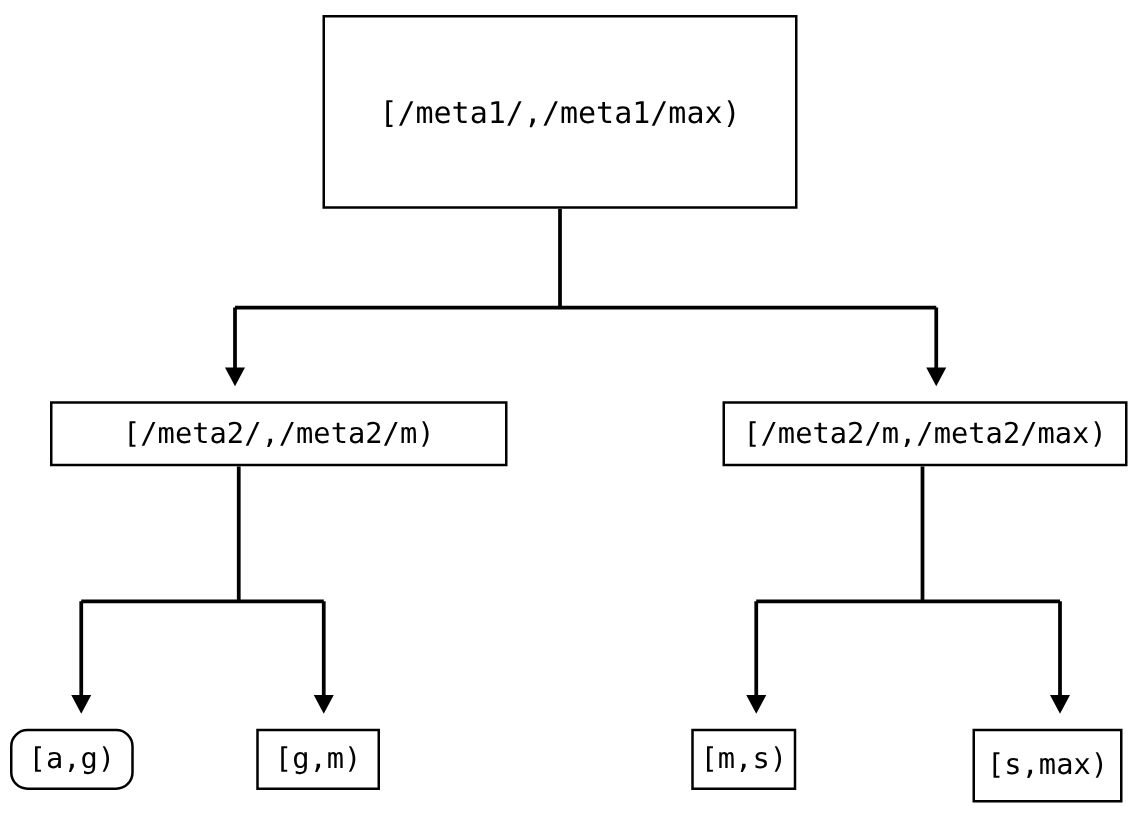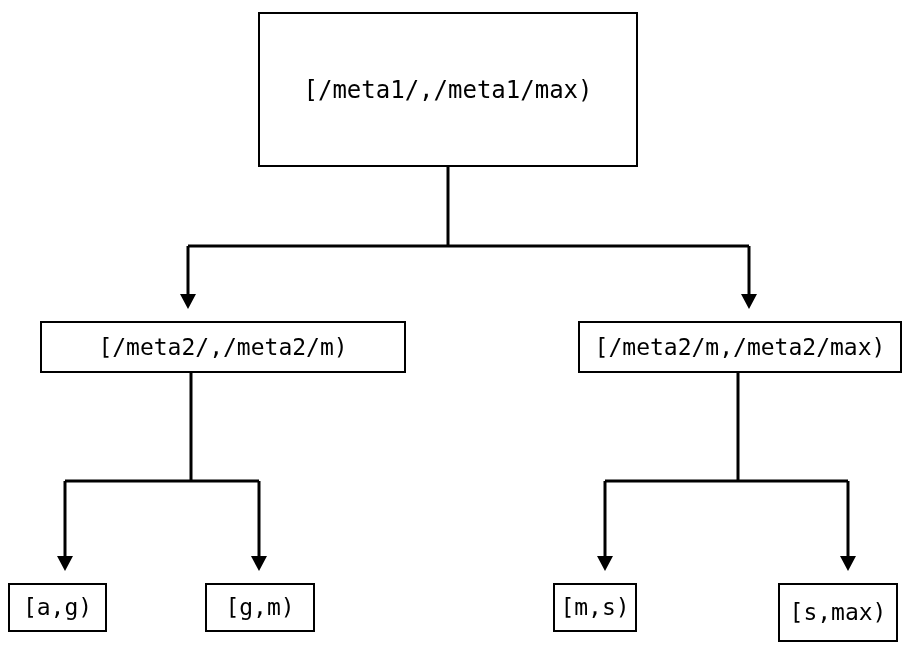--- a/index.html
+++ b/index.html
@@ -88,25 +88,25 @@
   </div>
 
   <div class="node level2" id="n-l2l" style="left: 18px; top: 321px; width: 366px; height: 52px; margin-left: 22px;">
     <span class="node-label">[/meta2/,/meta2/m)</span>
   </div>
 
   <div class="node level2" id="n-l2r" style="left: 578px; top: 321px; width: 324px; height: 52px;">
     <span class="node-label">[/meta2/m,/meta2/max)</span>
   </div>
 
-  <div class="node leaf" id="n-leaf1" style="left: 8px; top: 583px; width: 99px; height: 49px;">
+  <div class="node leaf" id="n-leaf1" style="left: 8px; top: 583px; width: 99px; height: 49px; border-radius: 14px;">
     <span class="node-label">[a,g)</span>
   </div>
 
-  <div class="node leaf" id="n-leaf2" style="left: 205px; top: 583px; width: 110px; height: 49px;">
+  <div class="node leaf" id="n-leaf2" style="left: 205px; top: 583px; width: 99px; height: 49px;">
     <span class="node-label">[g,m)</span>
   </div>
 
   <div class="node leaf" id="n-leaf3" style="left: 553px; top: 583px; width: 84px; height: 49px;">
     <span class="node-label">[m,s)</span>
   </div>
 
   <div class="node leaf" id="n-leaf4" style="left: 778px; top: 583px; width: 120px; height: 59px;">
     <span class="node-label">[s,max)</span>
   </div>

